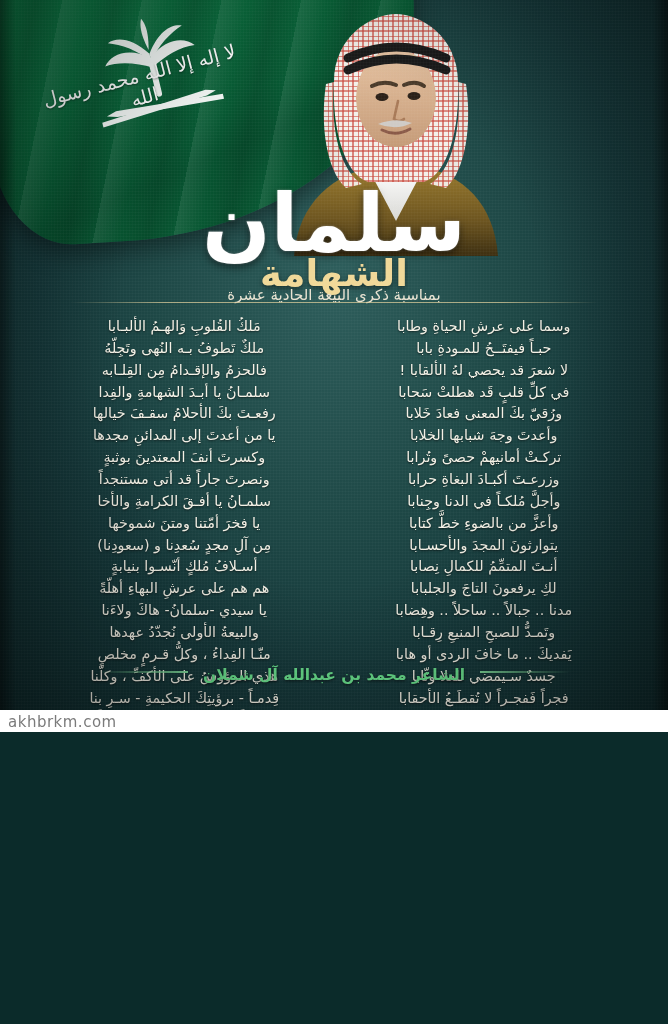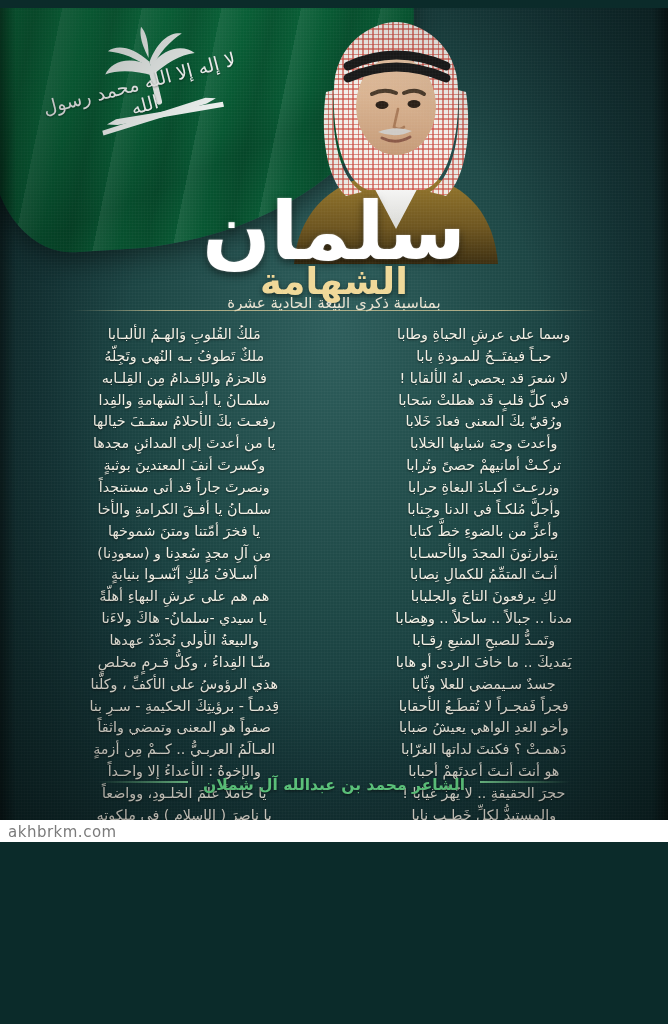--- a/index.html
+++ b/index.html
@@ -3,27 +3,26 @@
 <meta charset="utf-8">
 <style>
   html, body {
     margin: 0;
     padding: 0;
     background: #0b2b2a;
   }
   .poster {
     position: relative;
     width: 668px;
-    height: 834px;
+    height: 732px;
     overflow: hidden;
     font-family: "DejaVu Sans", "Liberation Sans", sans-serif;
     background:
       radial-gradient(ellipse at 50% 38%, #2e5e5c 0%, #1e4846 38%, #15383a 62%, #0e2a2c 100%);
     color: #ffffff;
-    margin-top: 8px;
   }
 
   
   .texture {
     position: absolute;
     inset: 0;
     background-image:
       repeating-linear-gradient(0deg, rgba(255,255,255,0.022) 0px, rgba(255,255,255,0.022) 1px, rgba(0,0,0,0) 1px, rgba(0,0,0,0) 3px),
       repeating-linear-gradient(90deg, rgba(255,255,255,0.018) 0px, rgba(255,255,255,0.018) 1px, rgba(0,0,0,0) 1px, rgba(0,0,0,0) 3px);
     pointer-events: none;

